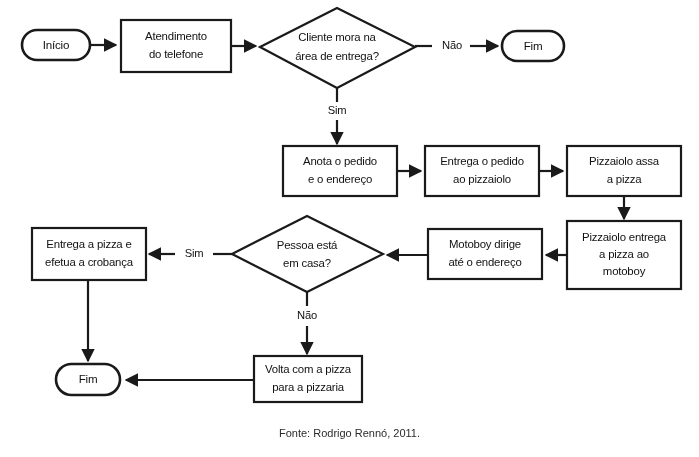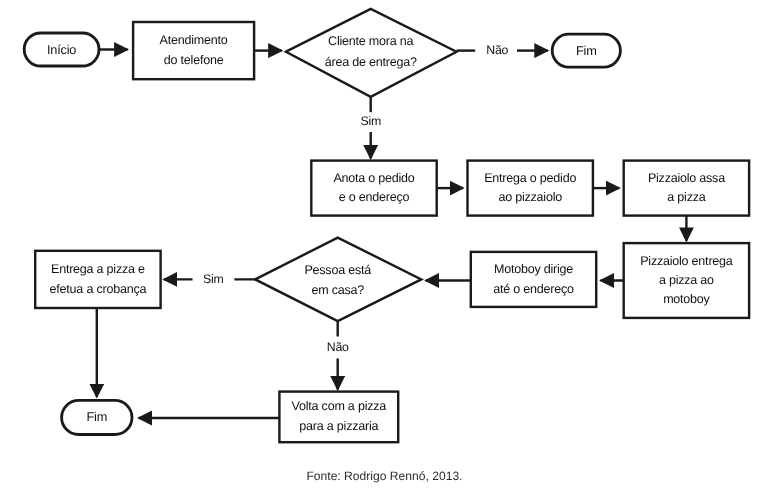--- a/index.html
+++ b/index.html
@@ -200,14 +200,14 @@
     </g>
 
     <line class="conn-line" x1="254" y1="380" x2="126" y2="380" marker-end="url(#arrow)"></line>
 
     <g>
       <rect class="terminal-outline" x="56" y="364" width="64" height="31" rx="15.5" ry="15.5"></rect>
       <text class="terminal-text" x="88" y="380">Fim</text>
     </g>
   </svg>
 
-  <div class="caption">Fonte: Rodrigo Rennó, 2013.</div>
+  <div class="caption">Fonte: Rodrigo Rennó, 2011.</div>
 </div>
 
 </body></html>

